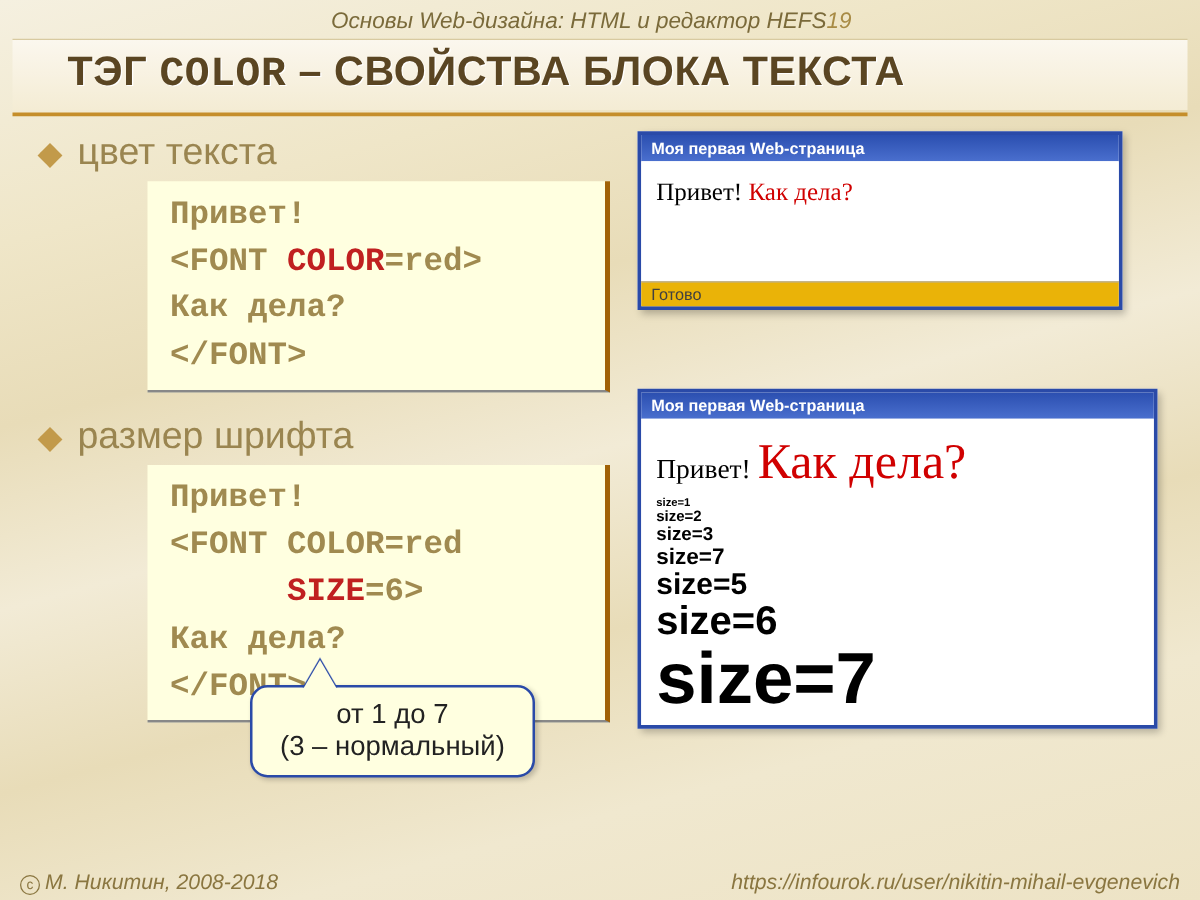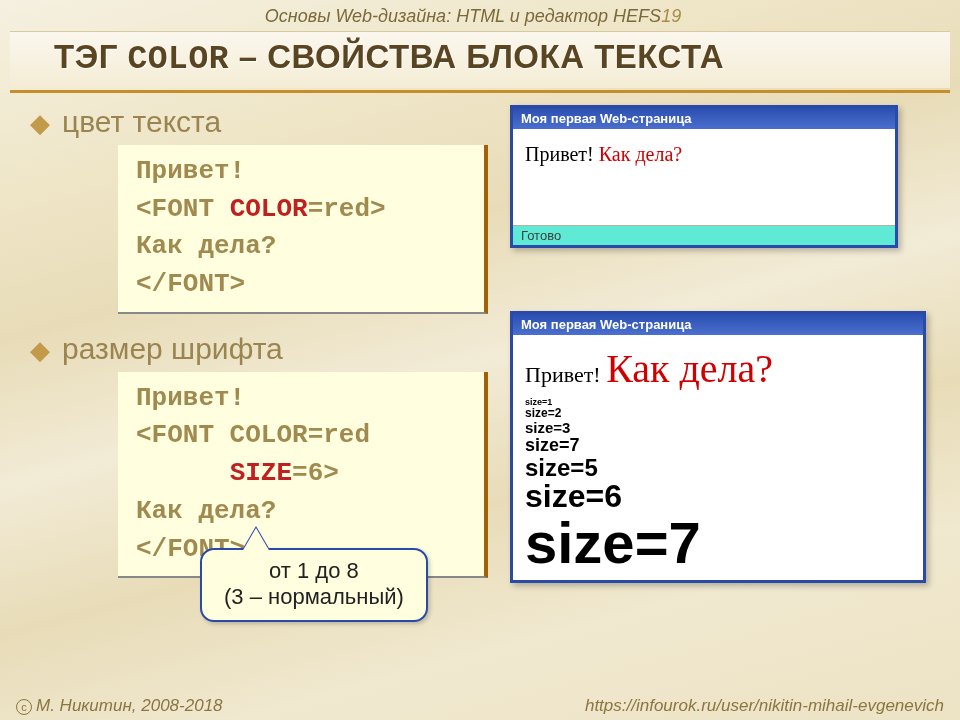--- a/index.html
+++ b/index.html
@@ -85,21 +85,21 @@
   }
   .win-body {
     background: #fff;
     min-height: 72px;
     padding: 14px 12px 10px 12px;
     font-family: "Times New Roman", serif;
     font-size: 20px;
   }
   .win-body .red { color: #d00000; }
   .win-status {
-    background: #5eead4;
+    background: #eab308;
     border-top: 1px solid #b8b0a0;
     font-size: 13px;
     padding: 2px 8px;
     color: #404040;
     font-family: Tahoma, sans-serif;
   }
   .sizes {
     margin-top: 6px;
     line-height: 1.05;
     font-family: Arial, sans-serif;
@@ -211,21 +211,21 @@
         <div style="font-size:24px;">size=5</div>
         <div style="font-size:32px;">size=6</div>
         <div style="font-size:58px;">size=7</div>
       </div>
     </div>
   </div>
 
   
   <div class="callout" style="top:455px; left:200px;">
     <div class="callout-tail"></div>
-    <div style="font-weight:normal;"><span>от 1 до 8</span></div>
+    <div style="font-weight:normal;"><span>от 1 до 7</span></div>
     <div><span>(3 – нормальный)</span></div>
   </div>
 
 </div>
 
 <div class="footer">
   <span>
     <span class="copyright-icon">c</span><span>М. Никитин, 2008-2018</span>
   </span>
   <span>https://infourok.ru/user/nikitin-mihail-evgenevich</span>

